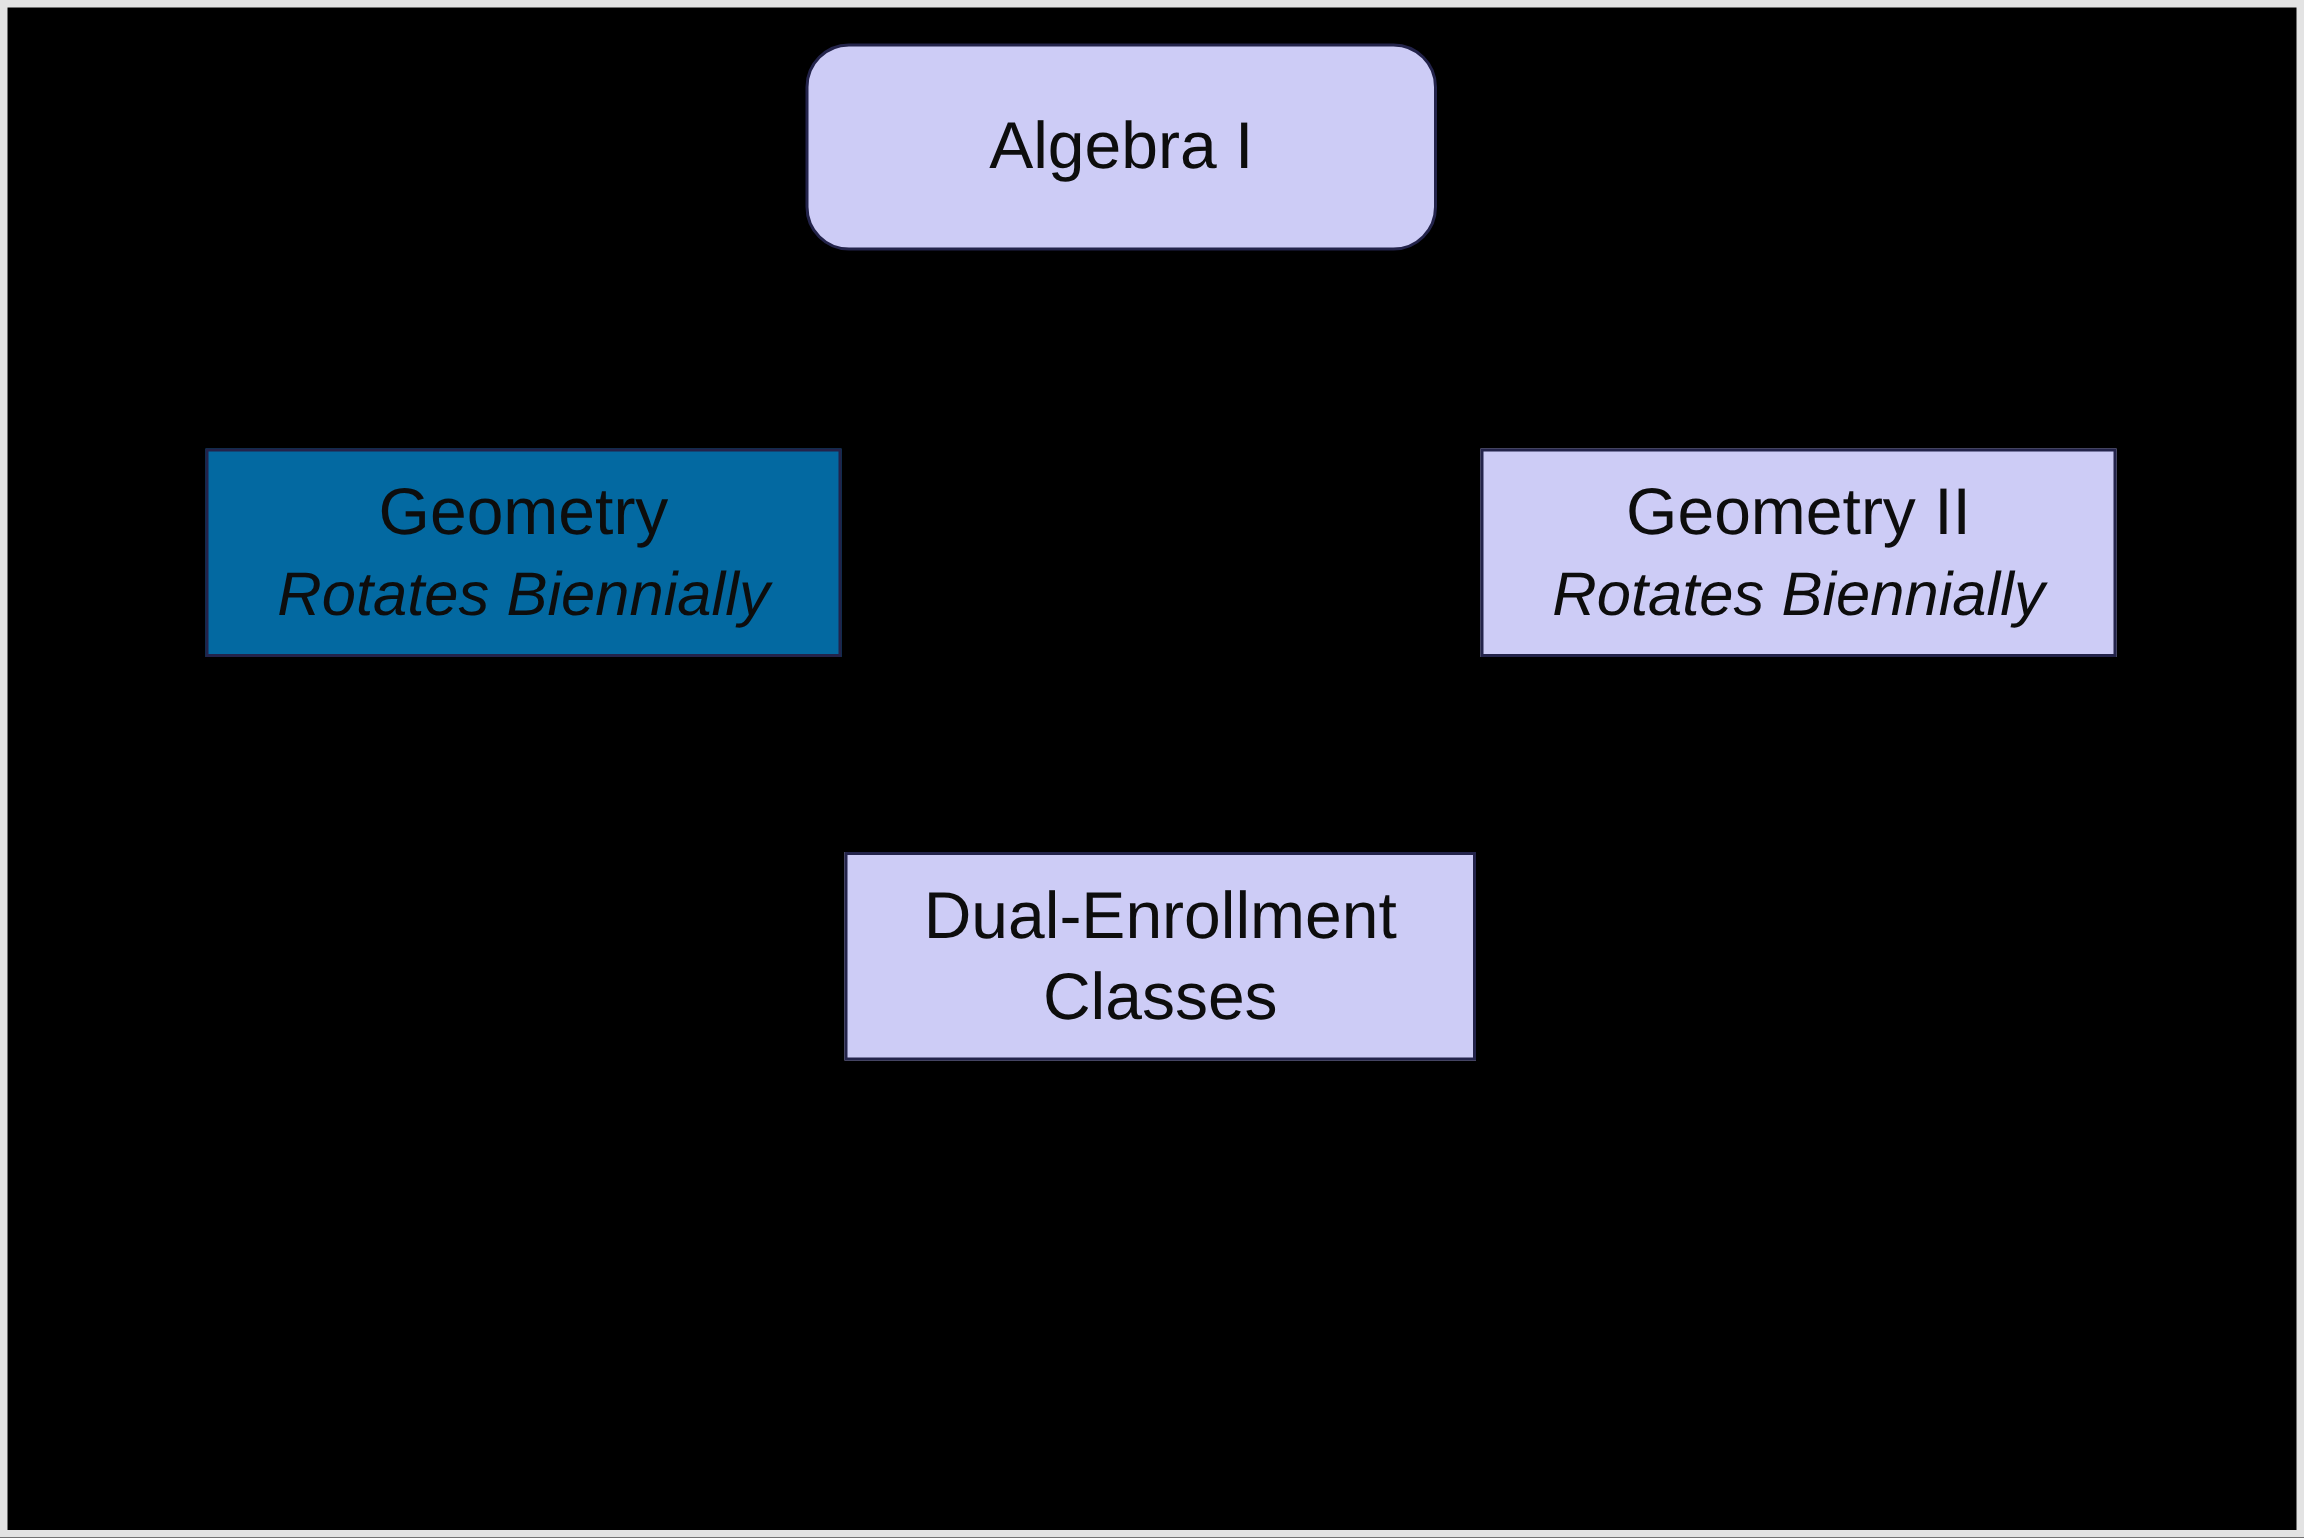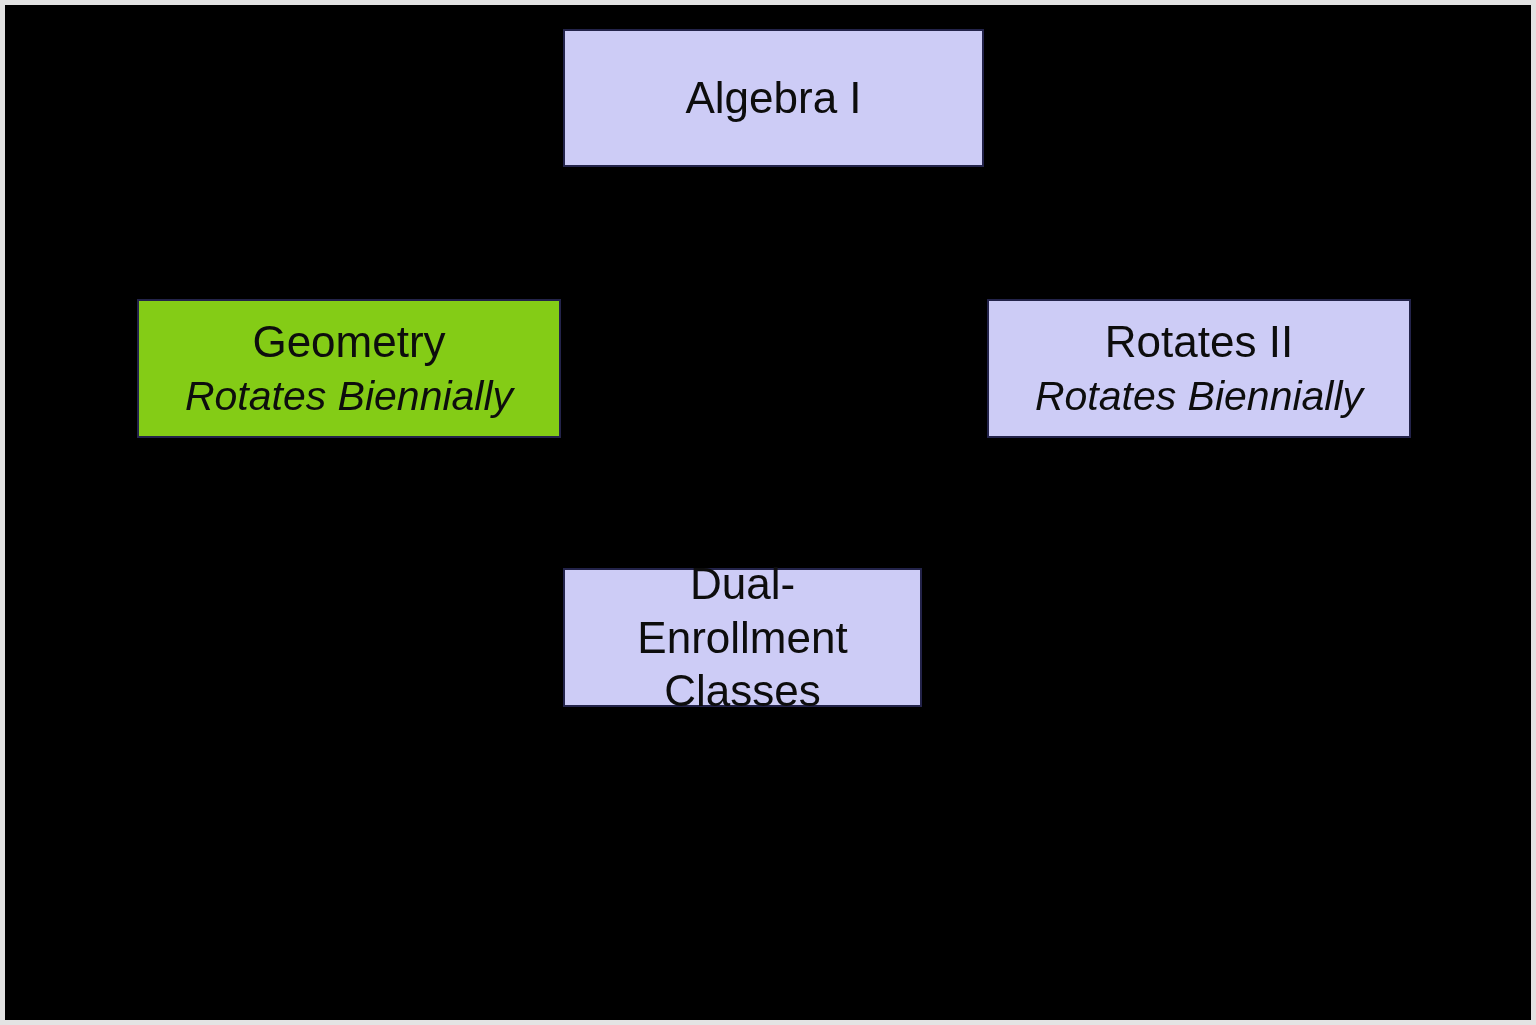--- a/index.html
+++ b/index.html
@@ -40,42 +40,42 @@
     font-weight: 400;
     line-height: 1.22;
     letter-spacing: 0px;
   }
   .node .subtitle {
     font-size: 41px;
     font-style: italic;
     line-height: 1.25;
     margin-top: 2px;
   }
-  #node-algebra-i   { left: 558px; top: 24px;  width: 421px; height: 138px; }
+  #node-algebra-i   { left: 532px; top: 24px;  width: 421px; height: 138px; border-radius: 29px; }
   #node-geometry    { left: 132px; top: 294px; width: 424px; height: 139px; }
   #node-algebra-ii  { left: 982px; top: 294px; width: 424px; height: 139px; }
-  #node-dual-enroll { left: 558px; top: 563px; width: 359px; height: 139px; }
+  #node-dual-enroll { left: 558px; top: 563px; width: 421px; height: 139px; }
   #node-dual-enroll .title { padding: 0 30px; }
 </style>
 </head>
 <body style="background: rgb(0, 0, 0);">
 
 <div class="frame" style="border-color: rgb(227, 227, 227); background: rgb(0, 0, 0);">
 
   <div class="node" id="node-algebra-i" style="background: rgb(205, 204, 246); border-color: rgb(35, 35, 74); color: rgb(13, 13, 13);">
     <div class="title">Algebra I</div>
   </div>
 
-  <div class="node" id="node-geometry" style="background: #84cc16; border-color: rgb(35, 35, 74); color: rgb(13, 13, 13);">
+  <div class="node" id="node-geometry" style="background: #0369a1; border-color: rgb(35, 35, 74); color: rgb(13, 13, 13);">
     <div class="title">Geometry</div>
     <div class="subtitle">Rotates Biennially</div>
   </div>
 
   <div class="node" id="node-algebra-ii" style="background: rgb(205, 204, 246); border-color: rgb(35, 35, 74); color: rgb(13, 13, 13);">
-    <div class="title">Rotates II</div>
+    <div class="title">Geometry II</div>
     <div class="subtitle">Rotates Biennially</div>
   </div>
 
   <div class="node" id="node-dual-enroll" style="background: rgb(205, 204, 246); border-color: rgb(35, 35, 74); color: rgb(13, 13, 13);">
     <div class="title">Dual-Enrollment Classes</div>
   </div>
 
 </div>
 
 </body></html>

